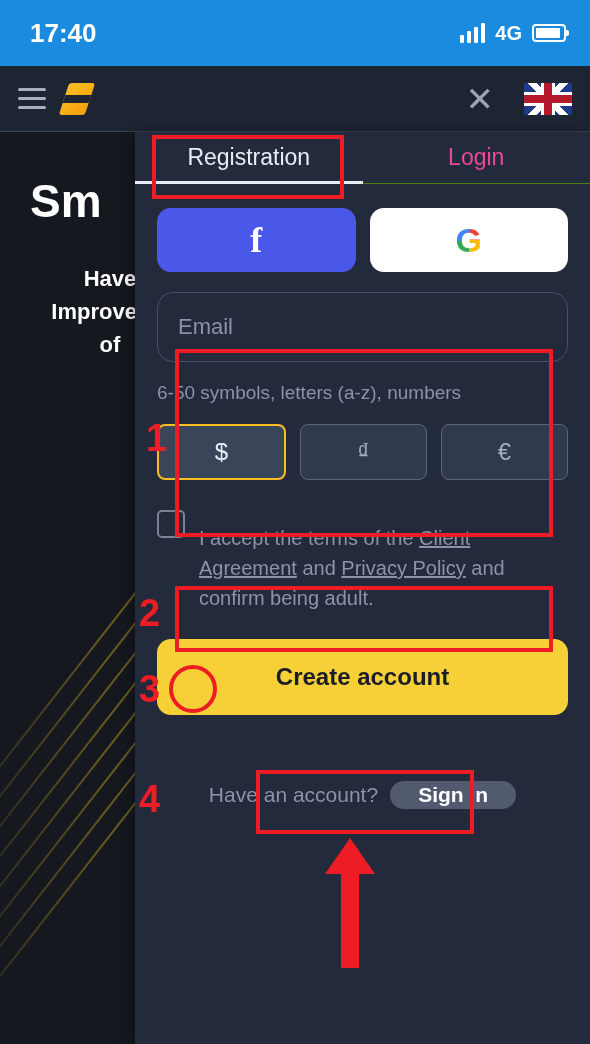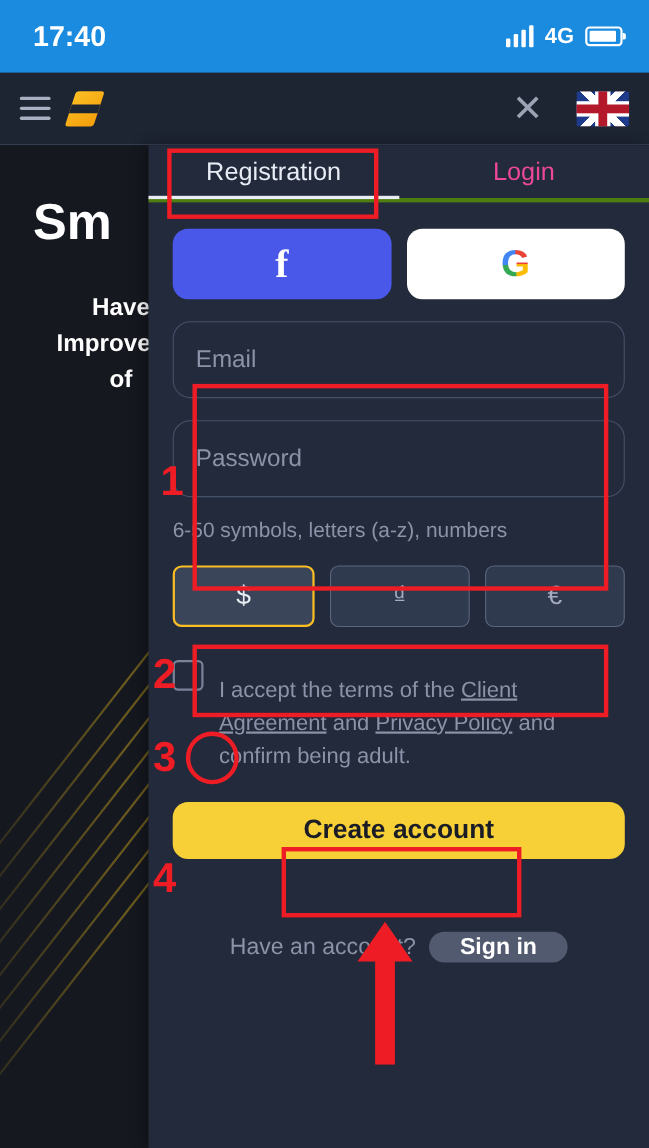--- a/index.html
+++ b/index.html
@@ -51,21 +51,21 @@
 .back-title { font-size:46px; font-weight:700; }
 .back-sub { margin-top:34px; font-size:22px; line-height:1.5; font-weight:600; text-align:center; width:160px; }
 
 .diag { position:absolute; left:-60px; bottom:-20px; width:260px; height:400px; pointer-events:none; }
 .diag span { position:absolute; width:400px; height:2px; background:linear-gradient(90deg,rgba(251,191,36,0) 0%,#6b5a1d 70%); transform-origin:left; transform:rotate(-52deg); left:0; }
 
 .panel {
   position:absolute; top:132px; left:135px; right:0; bottom:0;
   background:#232a3b; box-shadow:-4px 0 12px rgba(0,0,0,.3);
 }
-.tabs { display:flex; height:52px; border-bottom:4px solid #4d7c0f; }
+.tabs { display:flex; height:52px; border-bottom:1px solid #4d7c0f; }
 .tab { flex:1; display:flex; align-items:center; justify-content:center; font-size:23px; color:#ec4899; cursor:pointer; position:relative; }
 .tab.active { color:#e8ecf5; }
 .tab.active::after { content:''; position:absolute; bottom:-1px; left:0; right:0; height:3px; background:#e8ecf5; }
 
 .panel-body { padding: 24px 22px 0; display:flex; flex-direction:column; gap:20px; }
 .social-row { display:flex; gap:14px; }
 .social-btn { flex:1; height:64px; border-radius:14px; display:flex; align-items:center; justify-content:center; font-size:36px; font-weight:700; cursor:pointer; }
 .fb { background:#4a58e9; color:#fff; font-family:Georgia,serif; }
 .gg { background:#fff; }
 .g-letter { font-size:34px; font-weight:700; background:conic-gradient(#ea4335 0 90deg,#fbbc05 90deg 180deg,#34a853 180deg 270deg,#4285f4 270deg 360deg); -webkit-background-clip:text; background-clip:text; color:transparent; }
@@ -76,21 +76,21 @@
 
 .curr-row { display:flex; gap:14px; }
 .curr { flex:1; height:56px; border:1px solid #5a657e; border-radius:8px; background:#303a4e; color:#a6adc0; font-size:24px; display:flex; align-items:center; justify-content:center; cursor:pointer; }
 .curr.sel { border:2px solid #fbbf24; background:#3b4559; color:#e8ecf5; }
 
 .terms-row { display:flex; gap:14px; align-items:flex-start; margin-top:8px; }
 .chk { width:28px; height:28px; border:2px solid #7a8299; border-radius:5px; flex-shrink:0; cursor:pointer; margin-top:2px; }
 .terms-text { color:#8c93a8; font-size:20px; line-height:1.5;margin-top:15px; }
 .terms-text .lnk { color:#8c93a8; text-decoration:underline; cursor:pointer; }
 
-.create-btn { height:52px; background:#f7d038; color:#1a1d26; font-size:24px; font-weight:700; border:none; border-radius:14px; cursor:pointer; margin-top:6px; }
+.create-btn { height:76px; background:#f7d038; color:#1a1d26; font-size:24px; font-weight:700; border:none; border-radius:14px; cursor:pointer; margin-top:6px; }
 
 .signin-row { display:flex; align-items:center; justify-content:center; gap:12px; margin-top:46px; }
 .signin-text { color:#8c93a8; font-size:21px; }
 .signin-btn { background:#515a6e; color:#fff; font-size:21px; font-weight:600; border:none; border-radius:22px; padding:2px 28px; cursor:pointer; }
 
 .anno-box { position:absolute; border:4px solid #ee1c24; pointer-events:none; }
 .anno-circle { position:absolute; border:4px solid #ee1c24; border-radius:50%; pointer-events:none; }
 .anno-num { position:absolute; color:#ee1c24; font-size:38px; font-weight:700; pointer-events:none; }
 .anno-arrow { position:absolute; pointer-events:none; }
 </style>
@@ -157,21 +157,20 @@
     <div class="social-row">
       <div class="social-btn fb">
           <span>f</span>
         </div>
       <div class="social-btn gg">
           <span class="g-letter">G</span>
         </div>
     </div>
 
     <input class="field" placeholder="Email" style="">
-    <input class="field" type="password" placeholder="Password" style="">
     <div class="hint">6-50 symbols, letters (a-z), numbers</div>
 
     <div class="curr-row">
       <div class="curr sel">$</div>
       <div class="curr">₫</div>
       <div class="curr">€</div>
     </div>
 
     <div class="terms-row">
       <div class="chk"></div>

